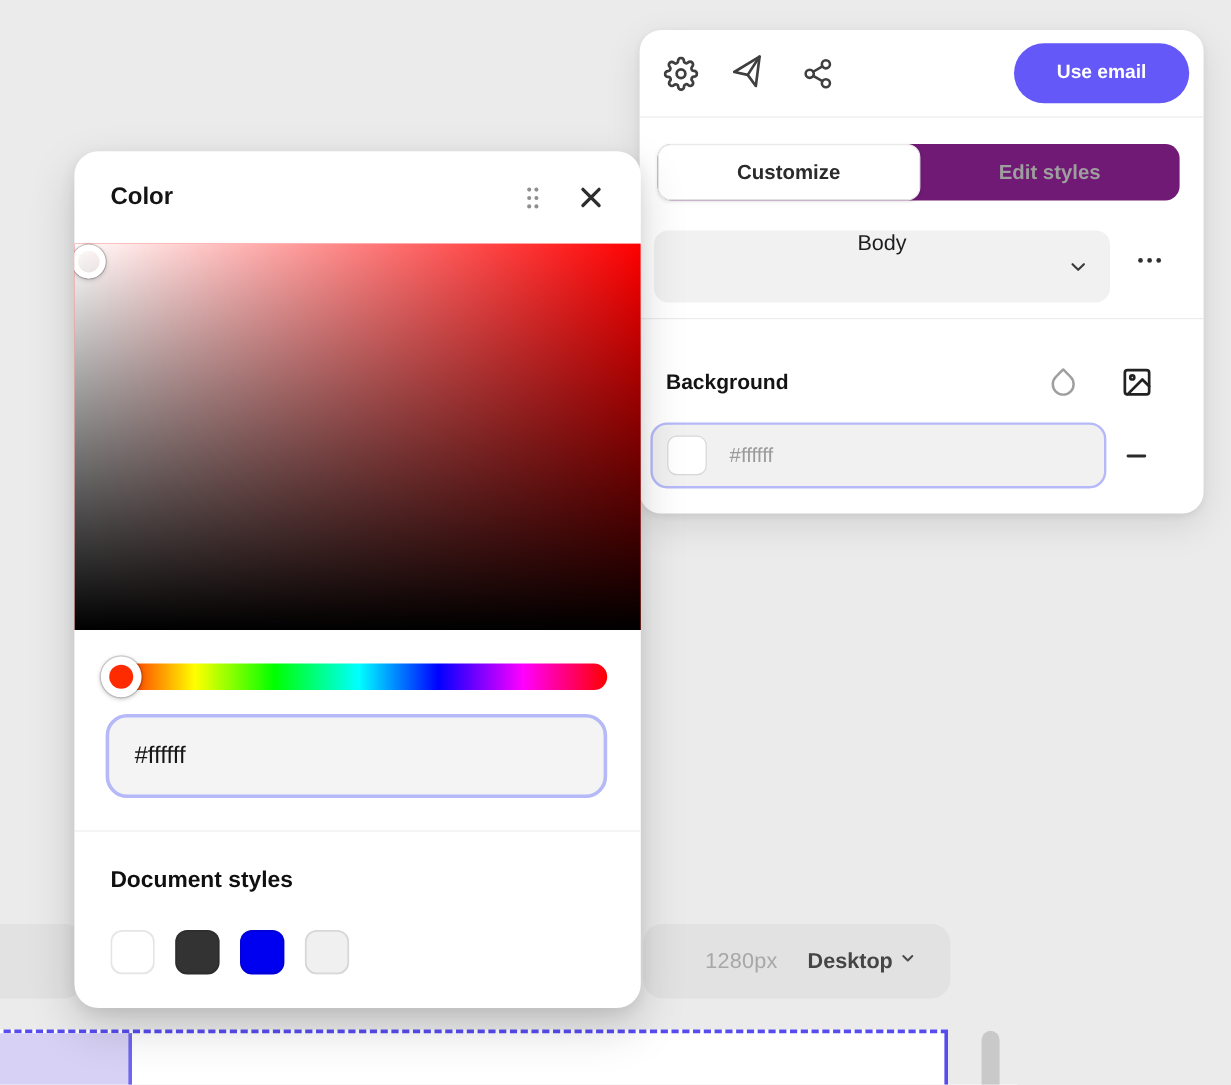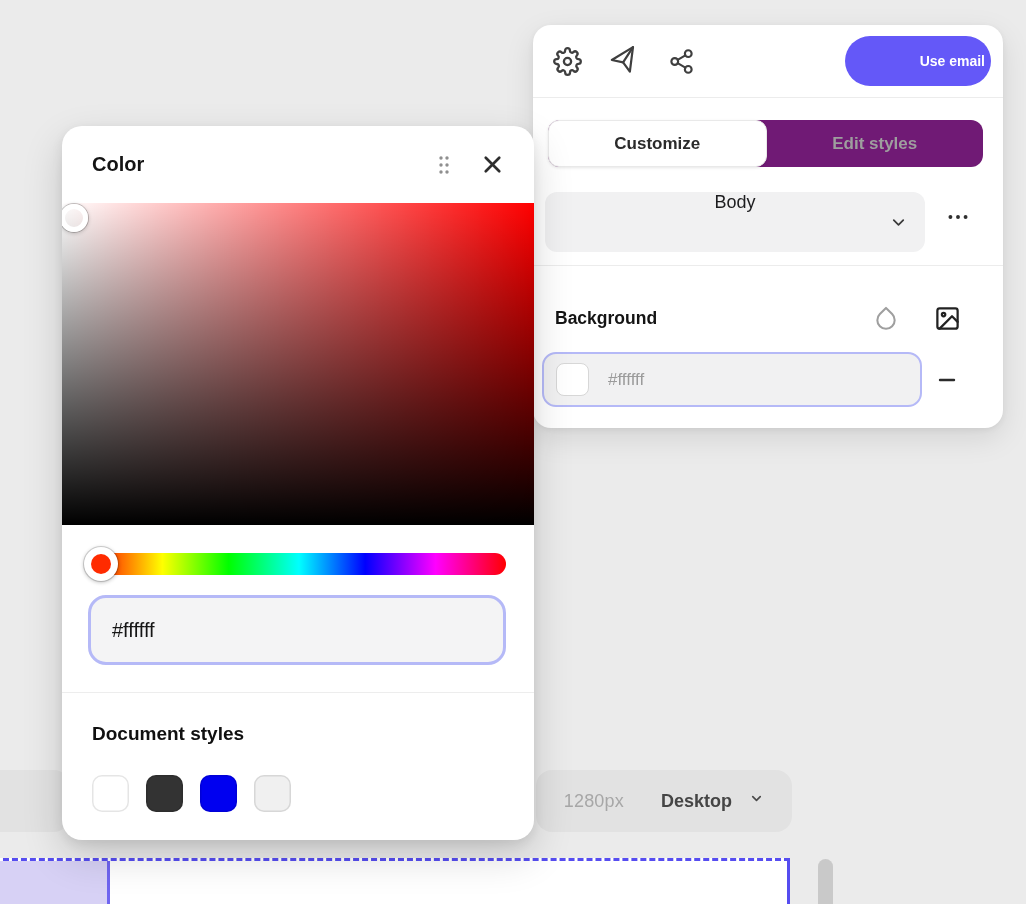--- a/index.html
+++ b/index.html
@@ -10,41 +10,41 @@
   svg{display:block;}
   .iconbtn{display:flex;align-items:center;justify-content:center;background:none;border:none;padding:0;cursor:pointer;}
 
   
   .bottom-bar-left{position:absolute;left:-20px;top:770px;width:88px;height:62px;background:#e2e2e2;border-radius:14px;z-index:1;}
   .viewport-pill{
     position:absolute;left:536px;top:770px;width:256px;height:62px;background:#e2e2e2;border-radius:16px;
     display:flex;align-items:center;justify-content:flex-end;padding:0 28px 0 16px;box-sizing:border-box;z-index:1;
   }
   .vp-width{font-size:18px;font-weight:500;color:#a7a7a7;letter-spacing:.2px;margin-left:12px;}
-  .vp-device{display:flex;align-items:flex-start;gap:17px;margin-left:37px;background:none;border:none;padding:0;cursor:pointer;}
+  .vp-device{display:flex;align-items:flex-start;gap:5px;margin-left:25px;background:none;border:none;padding:0;cursor:pointer;}
   .vp-device span{font-size:18px;font-weight:700;color:#454545;}
 
   
   .email-canvas{
     position:absolute;left:-6px;top:858px;width:796px;height:60px;background:#ffffff;z-index:1;
     border-top:3px dashed #564df0;border-right:3px solid #564df0;box-sizing:border-box;
   }
   .canvas-col{position:absolute;left:0;top:0;width:116px;height:100%;border-right:3px solid #6f65f0;box-sizing:border-box;}
   .canvas-scrollbar{position:absolute;left:818px;top:859px;width:15px;height:60px;border-radius:8px;background:#c9c9c9;z-index:1;}
 
   
   .panel{
     position:absolute;left:533px;top:25px;width:470px;height:403px;background:#fff;border-radius:18px;z-index:4;
     box-shadow:0 10px 30px rgba(0,0,0,.10),0 2px 6px rgba(0,0,0,.06);
   }
   .panel-header{position:absolute;left:0;top:0;width:100%;height:73px;display:flex;align-items:center;padding:0 12px;box-sizing:border-box;border-bottom:1.5px solid #ececec;}
   .panel-header .iconbtn{width:44px;height:44px;color:#3f3f3f;}
   .use-email{
     margin-left:auto;width:146px;height:50px;border:none;border-radius:25px;cursor:pointer;
-    color:#fff;font-size:14px;font-weight:600;font-family:inherit;text-align:right;
+    color:#fff;font-size:16px;font-weight:600;font-family:inherit;
   }
   .tabs{position:absolute;left:15px;top:95px;width:435px;height:47px;background:#701a75;border-radius:12px;display:flex;}
   .tab{flex:1;display:flex;align-items:center;justify-content:center;font-size:17px;cursor:pointer;border:none;background:none;font-family:inherit;}
   .tab.active{background:#fff;border:1px solid #e9e9e9;border-radius:11px;font-weight:700;color:#2b2b2b;box-shadow:0 1px 3px rgba(0,0,0,.10);}
   .tab.inactive{color:#9e9e9e;font-weight:700;}
 
   .body-dropdown{position:absolute;left:12px;top:167px;width:380px;height:60px;background:#f1f1f2;border-radius:12px;display:flex;align-items:center;padding:0 17px;box-sizing:border-box;cursor:pointer;flex-direction:column;}
   .body-dropdown .val{font-size:18px;font-weight:500;color:#1d1d1f;}
   .body-dropdown .chev{margin-left:auto;color:#3a3a3a;}
   .ellipsis-btn{position:absolute;left:403px;top:170px;width:44px;height:44px;color:#2f2f2f;}

